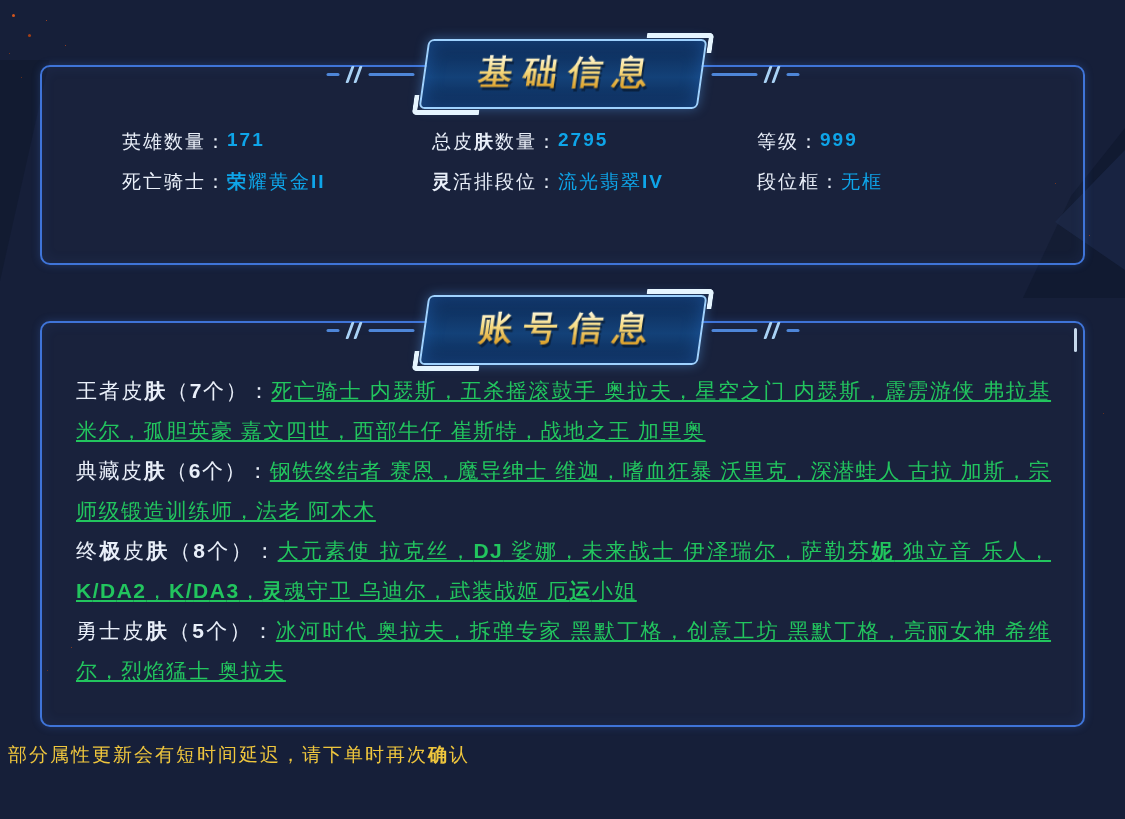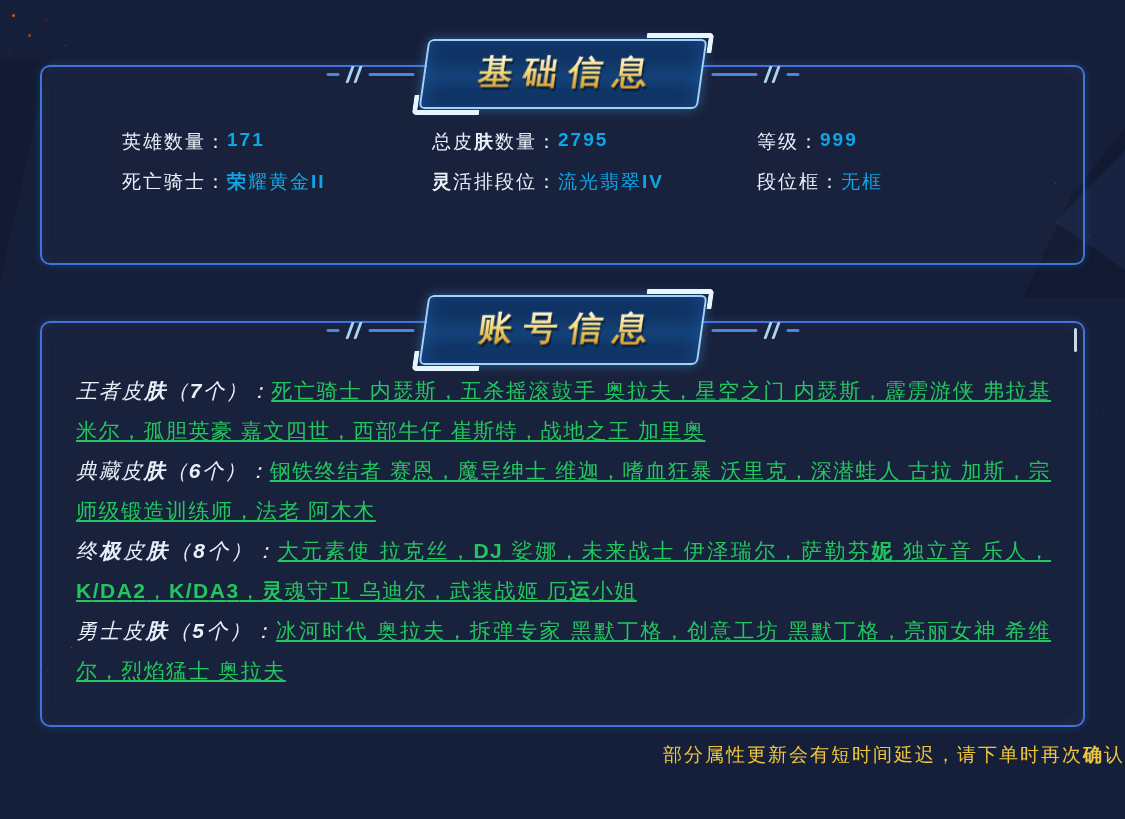--- a/index.html
+++ b/index.html
@@ -86,25 +86,25 @@
   .field{display:flex;height:29px;white-space:nowrap;}
   .flabel{color:#e9eff9;}
   .fvalue{color:#0ea5e9;}
   
   .skins{
     position:absolute;left:34px;right:32px;top:48px;
     font-size:21px;line-height:40px;letter-spacing:1.5px;
     text-align:justify;text-justify:inter-ideograph;
   }
   .skin-item{margin:0;}
-  .slabel{color:#e9eff9;font-style:italic;}
+  .slabel{color:#e9eff9;}
   .svalue{color:#22c55e;text-decoration:underline;}
   
   .footer-note{
-    position:absolute;left:0;right:0;top:742px;text-align:right;
+    position:absolute;left:8px;right:0;top:742px;text-align:left;
     color:#efc63d;font-size:19px;letter-spacing:2px;
   }
   b{font-weight:700;}
 </style>
 </head>
 <body>
 
 <div class="bg-shape tri-right"></div>
 <div class="bg-shape tri-right2"></div>
 <div class="bg-shape diag-left"></div>

